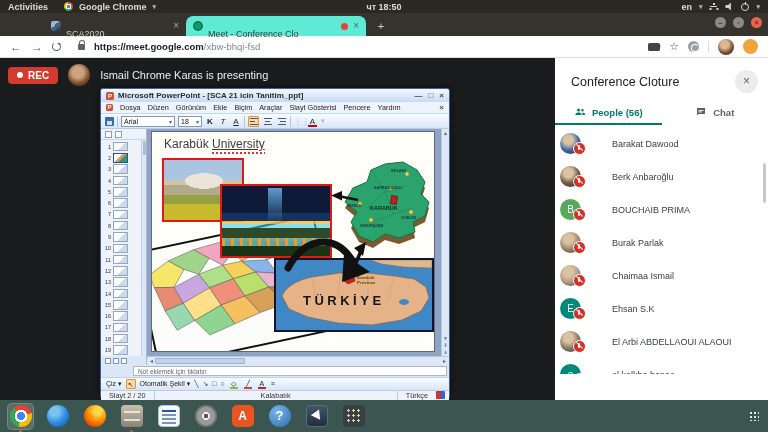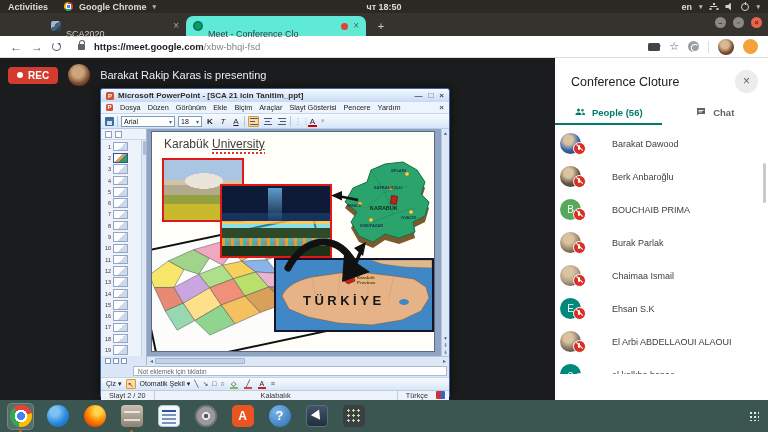--- a/index.html
+++ b/index.html
@@ -251,21 +251,21 @@
 
   <div class="content">
 
     <div class="stage">
       <div class="present-hdr">
         <span class="rec-badge">
             <span class="dot"></span>
             <span>REC</span>
           </span>
         <span class="presenter-avatar"></span>
-        <span class="present-text">Barakat Rakip Karas is presenting</span>
+        <span class="present-text">Ismail Chrome Karas is presenting</span>
       </div>
 
       <div class="ppt">
         <div class="ppt-titlebar">
           <span class="ppt-ico">P</span>
           <span class="ppt-title">Microsoft PowerPoint - [SCA 21 icin Tanitim_ppt]</span>
           <span class="ppt-ctl">
             <span>—</span>
             <span>□</span>
             <span>×</span>

